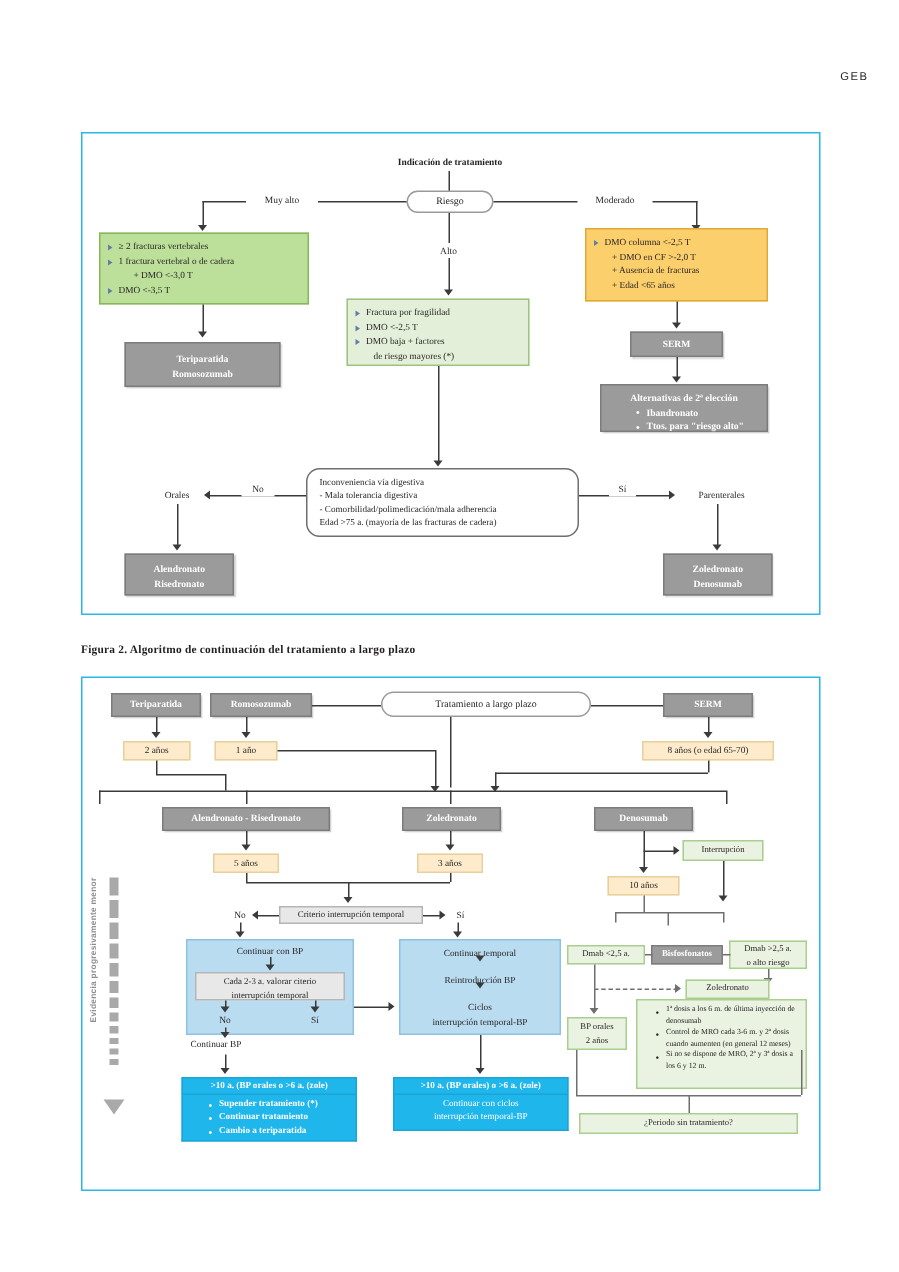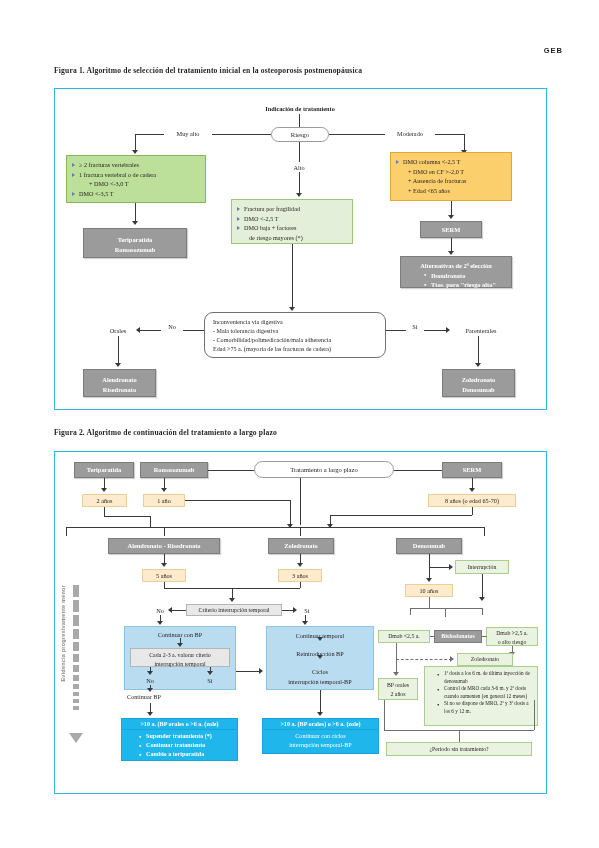--- a/index.html
+++ b/index.html
@@ -5,23 +5,23 @@
   html,body{margin:0;padding:0;}
   body{
     width:599px;height:848px;background:#ffffff;
     font-family:"Liberation Serif", serif;
     color:#231f20; position:relative; overflow:hidden;
   }
   .page{position:absolute;inset:0;}
 
   
   .runhead{
-    position:absolute; top:46px; right:36px;
+    position:absolute; top:46px; right:20px;
     font-family:"Liberation Sans", sans-serif;
-    font-weight:bold; font-size:7.5px; letter-spacing:1px; color:#231f20;
+    font-weight:normal; font-size:7.5px; letter-spacing:1px; color:#231f20;
   }
 
   
   .fig-caption{
     position:absolute; left:54px;
     font-family:"Liberation Serif", serif;
     font-weight:bold; font-size:7.6px; color:#231f20; letter-spacing:.02em;
   }
   #cap1{top:66px;}
   #cap2{top:428px;}
@@ -140,21 +140,20 @@
     border-top:10px solid #a9a9a9;
   }
 </style>
 </head>
 <body>
 
 <div class="page">
 
   <div class="runhead">GEB</div>
 
-  <div class="fig-caption" id="cap1">Figura 1. Algoritmo de selección del tratamiento inicial en la osteoporosis postmenopáusica</div>
   <div class="fig-frame" id="fig1"></div>
 
   <div class="node plain-b txt" style="left:230px;top:103px;width:140px;height:10px;">Indicación de tratamiento</div>
   <div class="ln lnv" style="left:299px;top:114px;height:14px;"></div>
 
   <div class="node pill txt" style="left:271px;top:127px;width:58px;height:15px;">Riesgo</div>
 
   <div class="ln lnh" style="left:135px;top:134px;width:136px;"></div>
   <div class="node plain txt" style="left:164px;top:128px;width:48px;height:10px;background:#fff;">Muy alto</div>
   <div class="ln lnv" style="left:135px;top:134px;height:17px;"></div>

